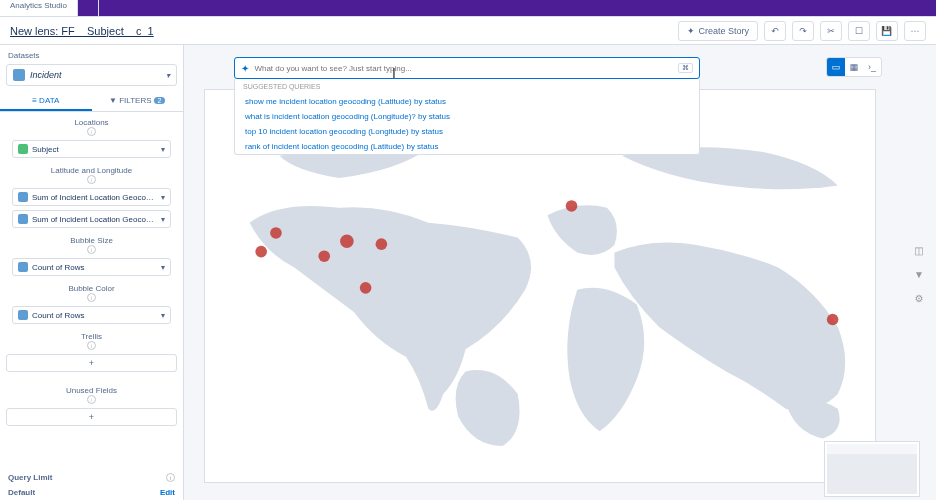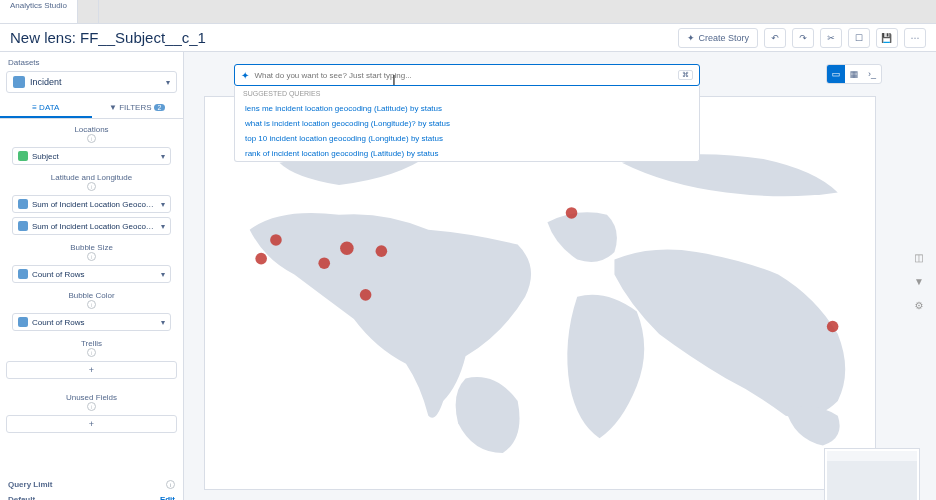--- a/index.html
+++ b/index.html
@@ -1,28 +1,28 @@
 <!DOCTYPE html>
 <html><head>
 <meta charset="utf-8">
 <style>
 * { box-sizing: border-box; margin: 0; padding: 0; font-family: -apple-system, Arial, sans-serif; }
 body { background: #fff; width: 936px; height: 500px; overflow: hidden; font-size: 10px; color: #16325c; }
-.tabbar { height: 24px; background: #e5e5e5; border-bottom: 1px solid #d8dde6; display: flex; }
+.tabbar { height: 17px; background: #4c1d95; border-bottom: 1px solid #d8dde6; display: flex; }
 .tab { padding: 1px 10px; font-size: 8px; color: #54698d; border-right: 1px solid #d8dde6; }
 .tab.home { background: #fff; }
 .header { height: 28px; border-bottom: 1px solid #d8dde6; display: flex; align-items: center; padding: 0 10px; justify-content: space-between; }
-.title { font-size: 15px; color: #16325c; }
+.title { font-size: 11px; color: #16325c; text-decoration: underline; }
 .header-right { display: flex; gap: 6px; }
 .btn { border: 1px solid #d8dde6; background: #fff; border-radius: 3px; height: 20px; padding: 0 8px; display: flex; align-items: center; font-size: 9px; color: #54698d; cursor: pointer; gap: 4px; }
 .btn-icon { width: 22px; justify-content: center; padding: 0; }
 .main { display: flex; height: 458px; }
 .sidebar { width: 184px; border-right: 1px solid #d8dde6; background: #fff; display: flex; flex-direction: column; }
 .ds-head { padding: 6px 8px 2px; display: flex; justify-content: space-between; font-size: 8px; color: #54698d; }
-.ds-item { margin: 2px 6px 6px; border: 1px solid #d8dde6; border-radius: 3px; padding: 4px 6px; display: flex; align-items: center; gap: 5px; font-size: 9px; position: relative; }
+.ds-item { margin: 2px 6px 6px; border: 1px solid #d8dde6; border-radius: 3px; padding: 4px 6px; display: flex; align-items: center; gap: 5px; font-size: 9px; position: relative; font-style: italic; }
 .ds-icon { width: 12px; height: 12px; background: #5e9cd3; border-radius: 2px; }
 .caret { margin-left: auto; color: #54698d; font-size: 8px; }
 .subtabs { display: flex; border-bottom: 1px solid #d8dde6; }
 .subtab { flex: 1; text-align: center; padding: 4px; font-size: 8px; color: #54698d; cursor: pointer; }
 .subtab.active { color: #0070d2; border-bottom: 2px solid #0070d2; }
 .badge { background: #5e9cd3; color: #fff; border-radius: 7px; padding: 0 4px; font-size: 7px; margin-left: 2px; }
 .section-h { padding: 6px 8px 2px; font-size: 8px; color: #54698d; display: flex; justify-content: space-between; align-items: center; flex-direction: column; }
 .info { width: 9px; height: 9px; border: 1px solid #c0c6cc; border-radius: 50%; text-align: center; font-size: 6px; color: #c0c6cc; line-height: 8px; }
 .field { margin: 2px 12px; border: 1px solid #d8dde6; border-radius: 3px; padding: 3px 5px; display: flex; align-items: center; gap: 4px; font-size: 8px; position: relative; }
 .field-icon { width: 10px; height: 10px; background: #4bc076; border-radius: 2px; flex-shrink: 0; }
@@ -164,21 +164,21 @@
   <div class="canvas">
     <div class="search-wrap">
       <div class="search-box">
         <span class="sparkle">✦</span>
         <input class="search-input" placeholder="What do you want to see? Just start typing..." style="">
         <span class="kbd">⌘</span>
       </div>
       <span class="cursor">I</span>
       <div class="suggestions">
         <div class="sug-head">SUGGESTED QUERIES</div>
-        <div class="sug-item">lens me incident location geocoding (Latitude) by status</div>
+        <div class="sug-item">show me incident location geocoding (Latitude) by status</div>
         <div class="sug-item">what is incident location geocoding (Longitude)? by status</div>
         <div class="sug-item">top 10 incident location geocoding (Longitude) by status</div>
         <div class="sug-item">rank of incident location geocoding (Latitude) by status</div>
       </div>
     </div>
 
     <div class="view-toggle">
       <div class="vt active">▭</div>
       <div class="vt">▦</div>
       <div class="vt">›_</div>

